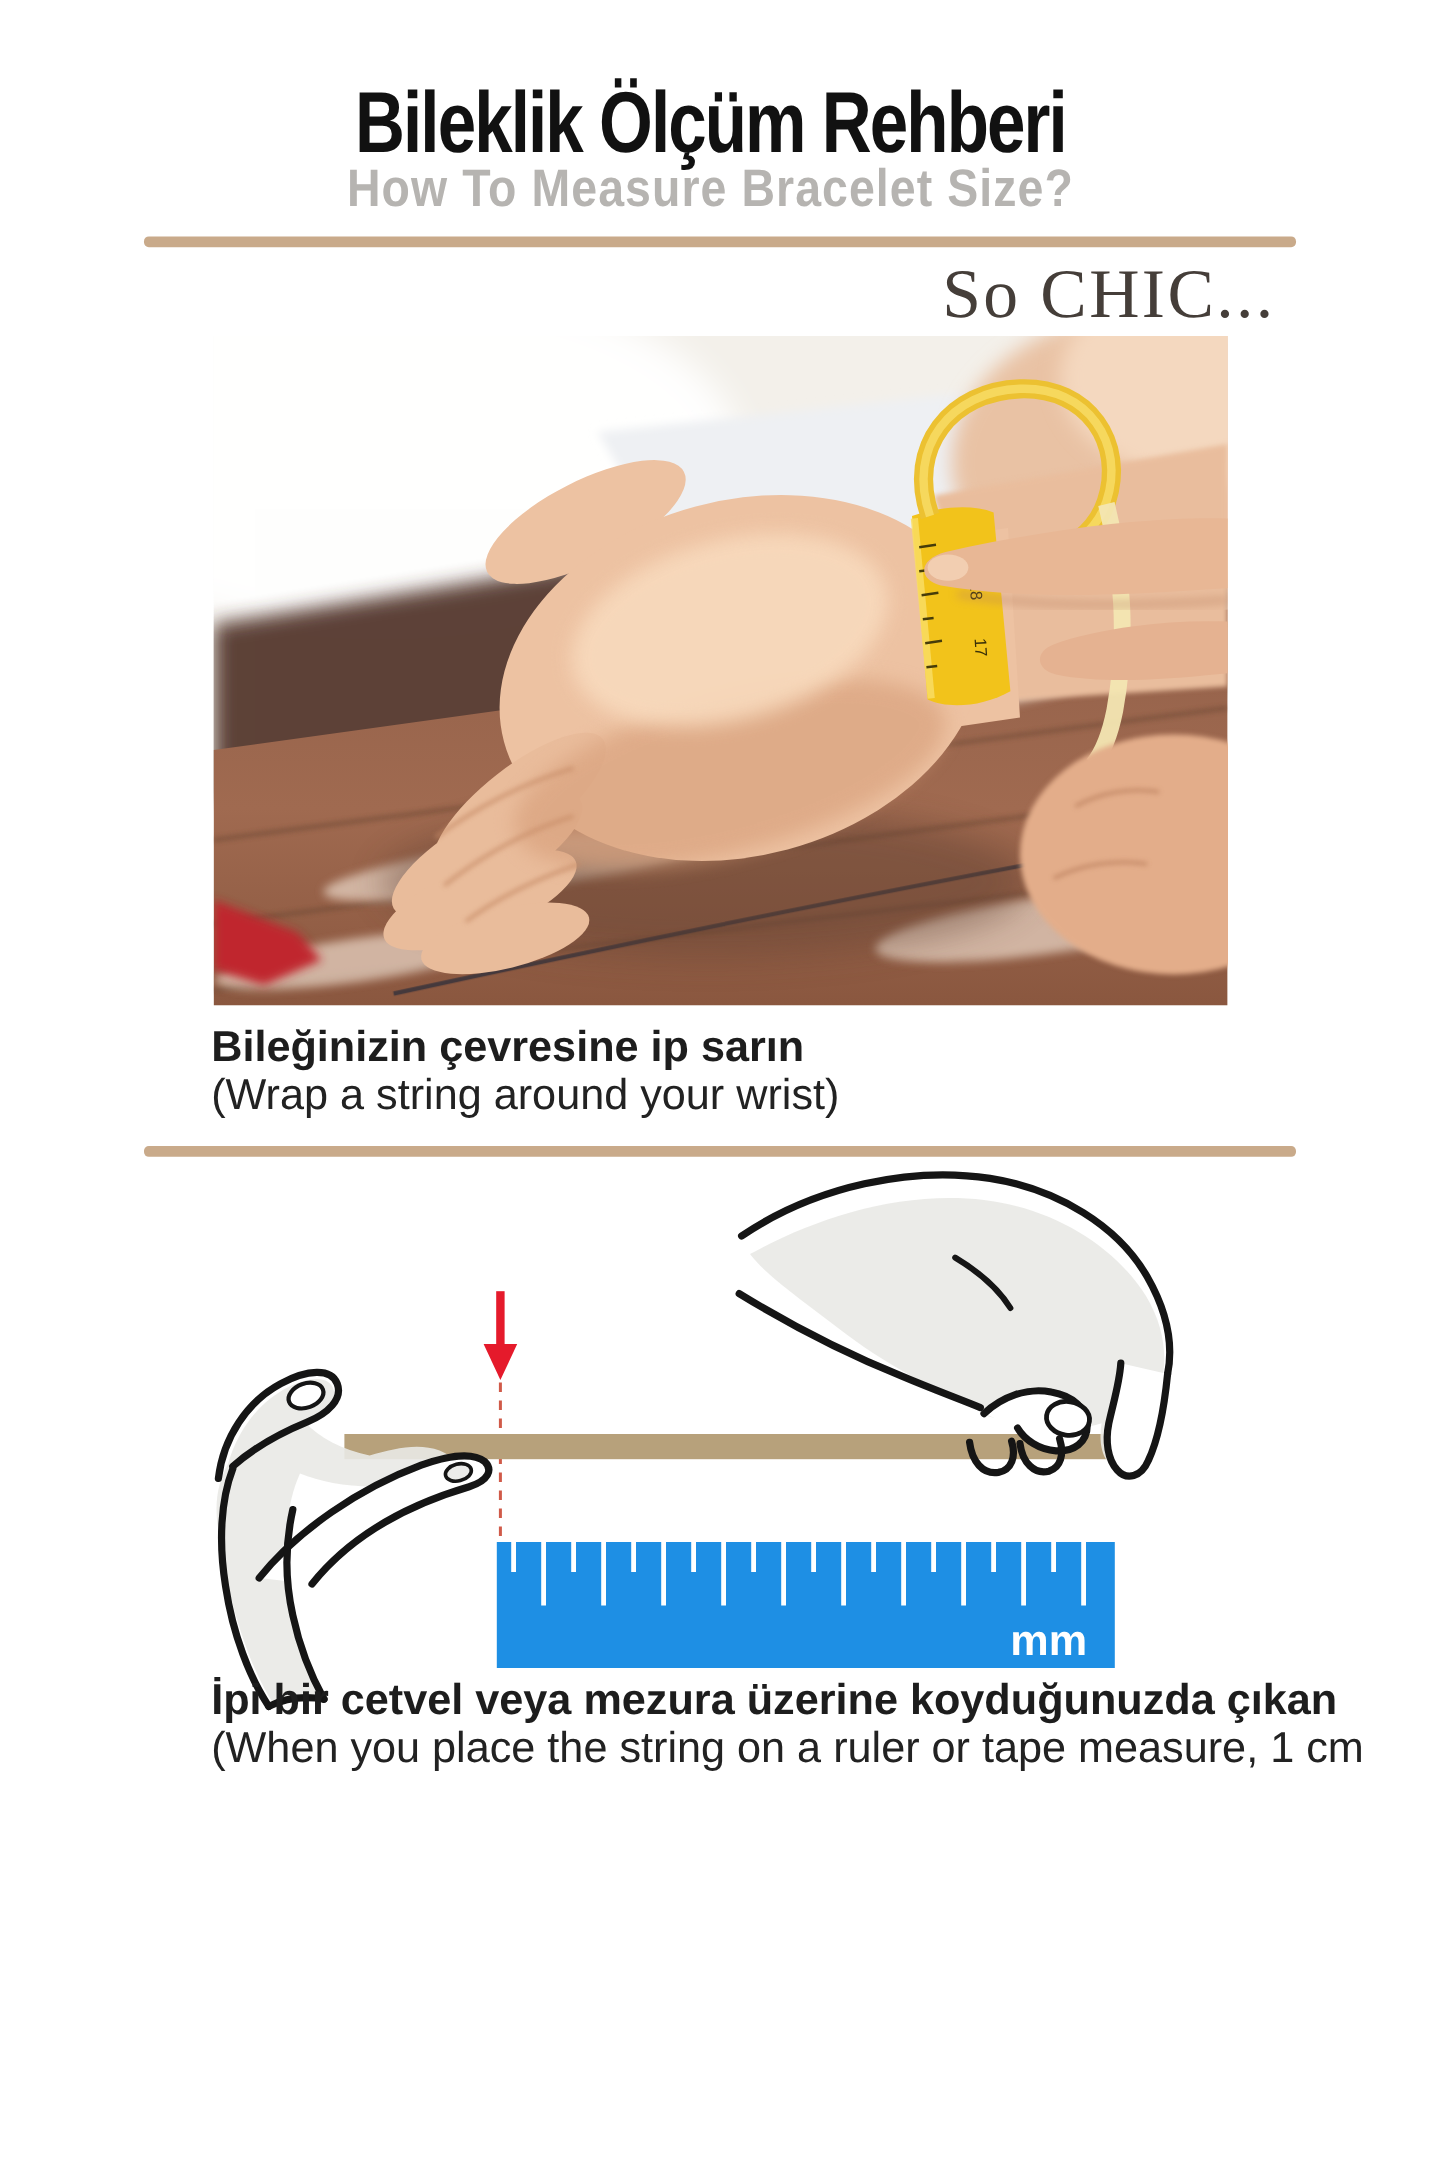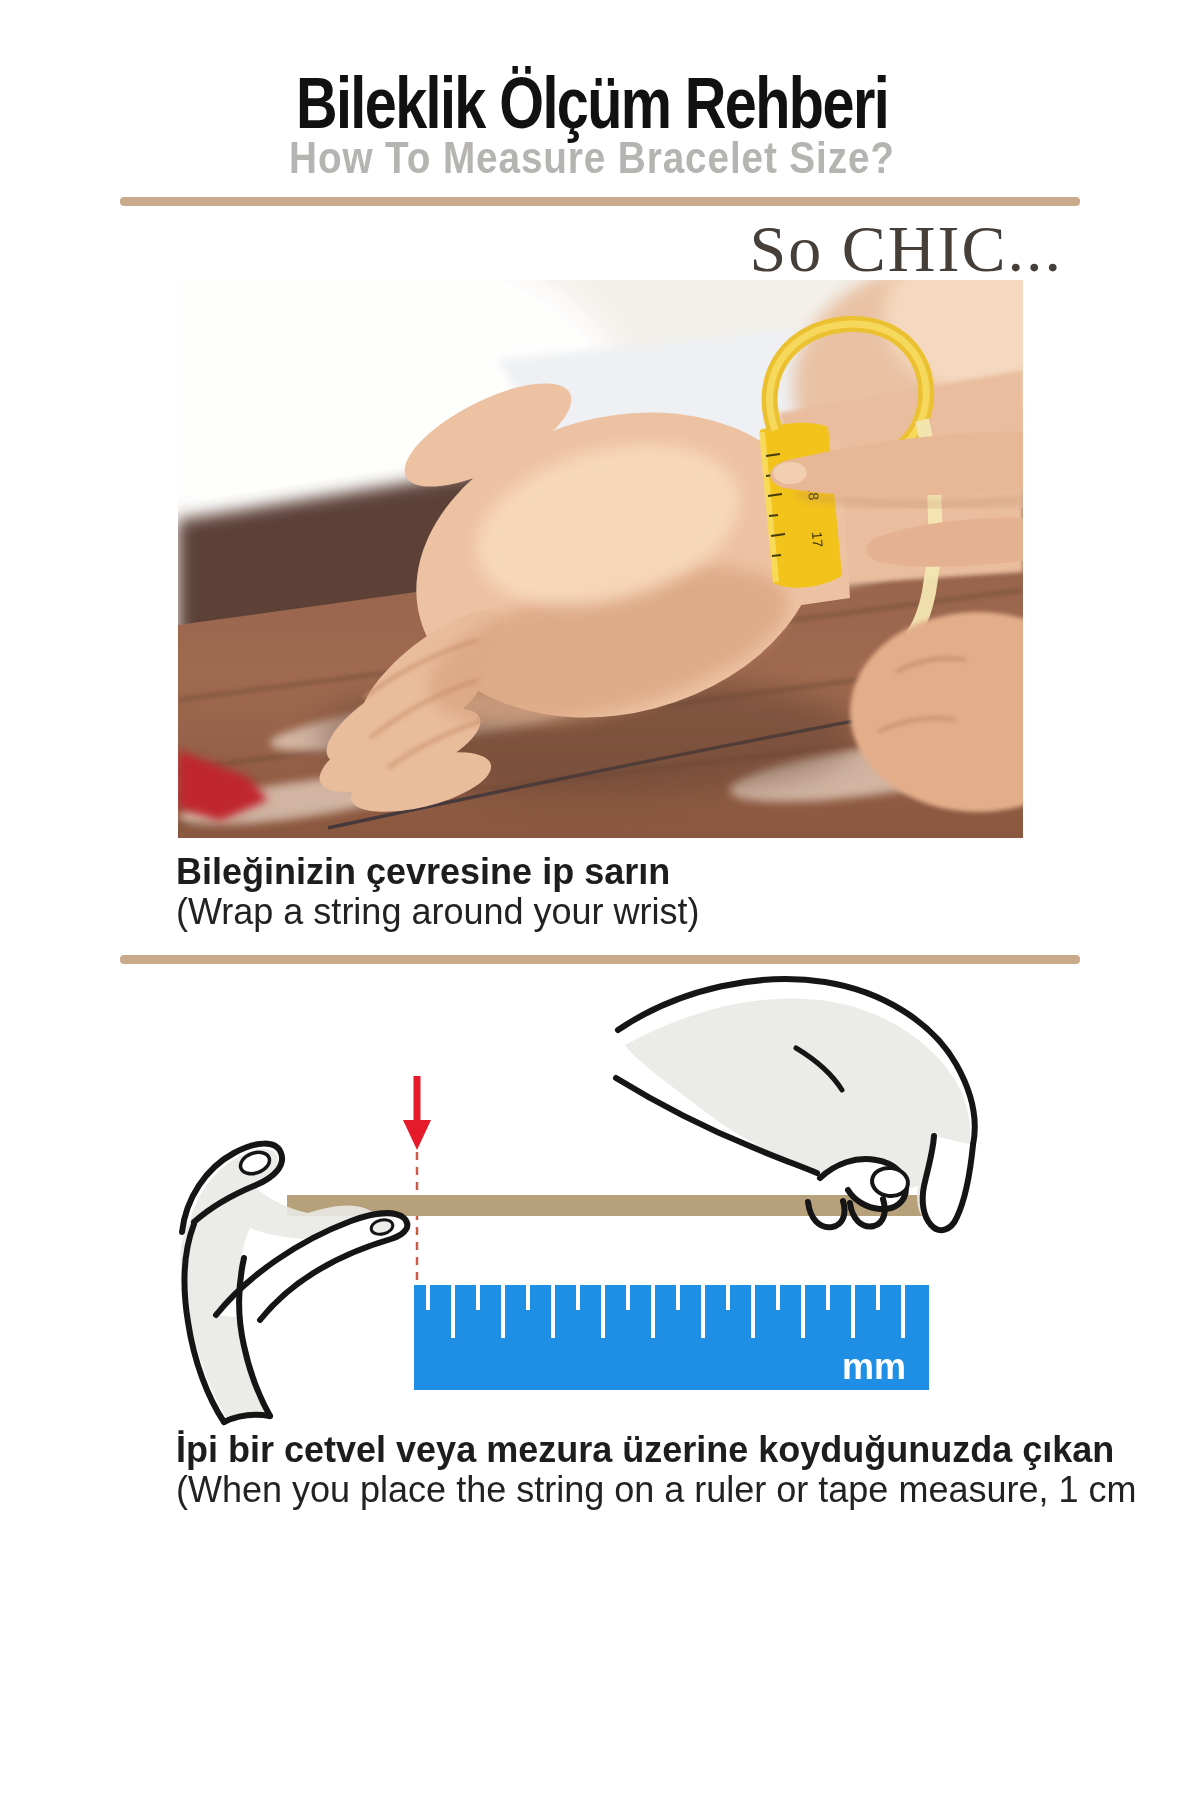--- a/index.html
+++ b/index.html
@@ -9,25 +9,25 @@
   .page-title{top:62px;left:-8px;width:1200px;text-align:center;
         font-size:72px;font-weight:bold;color:#111111;letter-spacing:-2px;
         transform:scaleX(0.80);white-space:nowrap;}
   .page-subtitle{top:133px;left:-8px;width:1200px;text-align:center;
         font-size:44px;font-weight:bold;color:#b6b4b1;letter-spacing:1px;
         transform:scaleX(0.88);white-space:nowrap;}
   .divider{left:120px;width:960px;height:9px;background:#c9aa8a;border-radius:4px;}
   .divider-top{top:197px;}
   .divider-mid{top:955px;}
   .brand{top:211px;right:137px;font-family:"Liberation Serif", serif;
-        font-size:66px;color:#453e39;letter-spacing:2px;white-space:nowrap;}
+        font-size:58px;color:#453e39;letter-spacing:2px;white-space:nowrap;}
   .photo{left:178px;top:280px;width:845px;height:558px;}
   .caption{left:176px;width:910px;color:#1d1d1d;}
   .caption-1{top:852px;}
-  .caption-2{top:1430px;}
+  .caption-2{top:1396px;}
   .cap-bold{font-size:36px;line-height:40px;font-weight:bold;white-space:nowrap;}
   .cap-italic{font-size:36px;line-height:40px;color:#222222;white-space:nowrap;}
   .illustration{left:120px;top:970px;width:960px;height:470px;}
 </style>
 </head>
 <body>
 
 <div class="page">
 
   <div class="abs page-title">Bileklik Ölçüm Rehberi</div>

